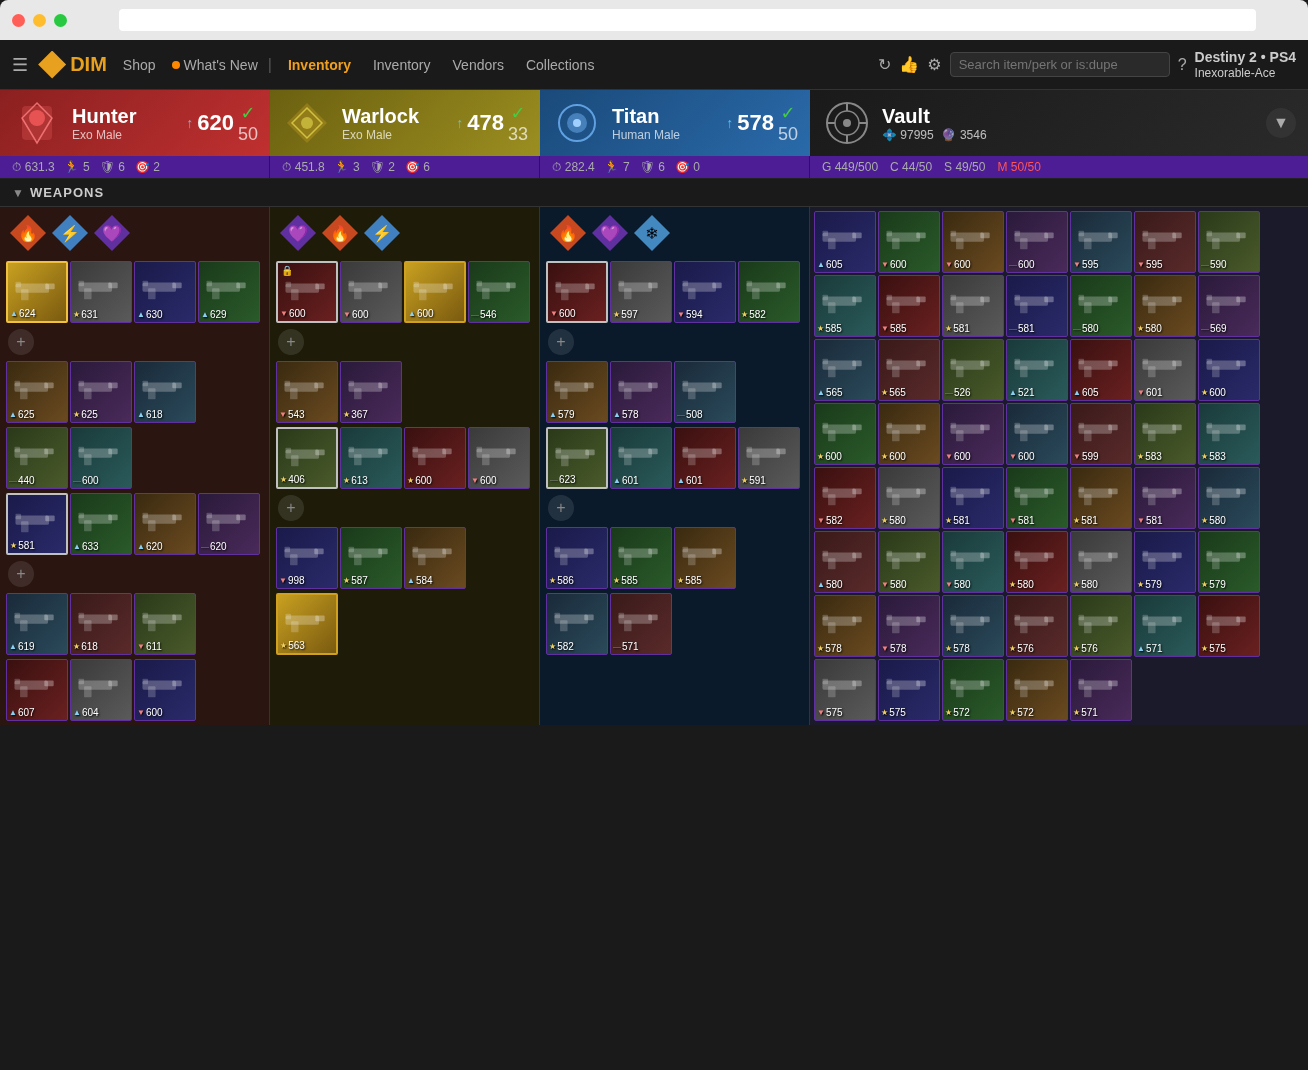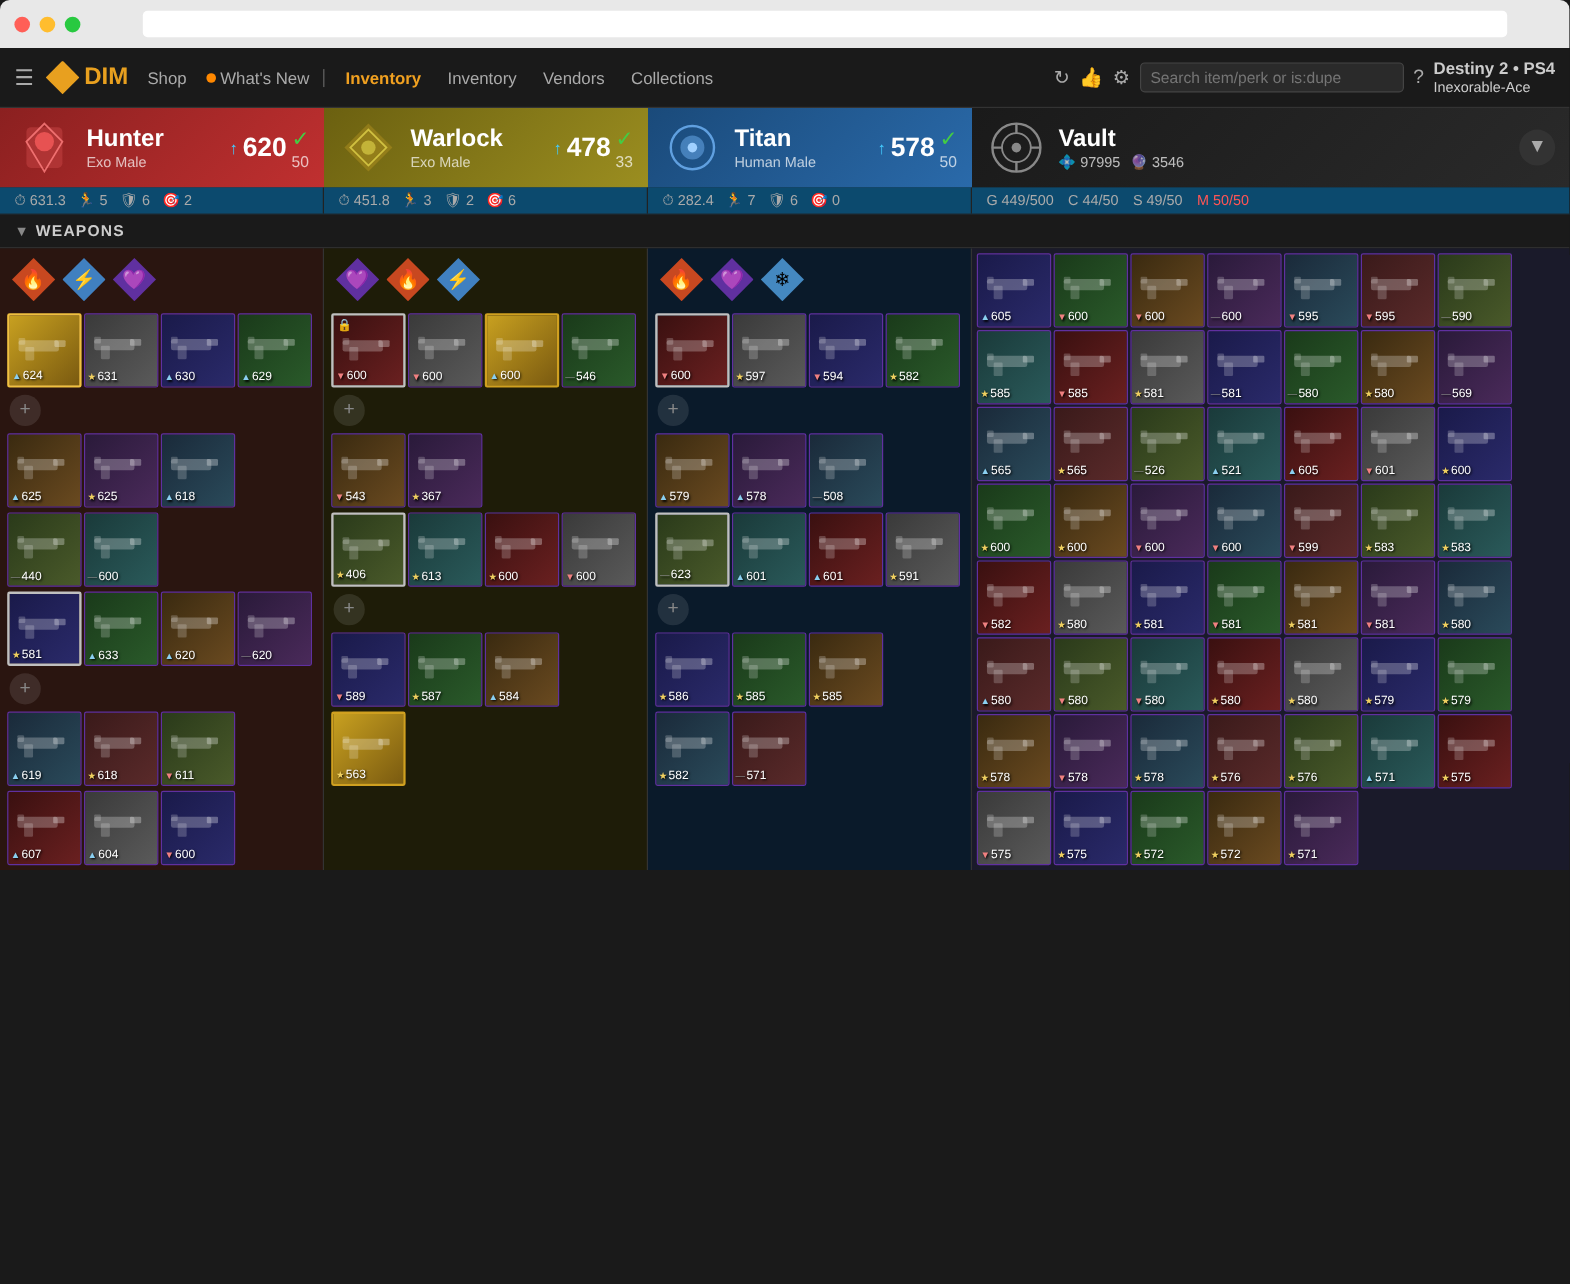--- a/index.html
+++ b/index.html
@@ -67,21 +67,21 @@
       cursor: pointer;
     }
     .char-hunter { background: linear-gradient(135deg, #8b2020 0%, #c03030 100%); }
     .char-warlock { background: linear-gradient(135deg, #6b6010 0%, #9b8e20 100%); }
     .char-titan { background: linear-gradient(135deg, #1a4a7a 0%, #2a6aaa 100%); }
     .char-vault { background: linear-gradient(135deg, #1a1a1a 0%, #2a2a2a 100%); flex: 1; }
     .char-icon { width: 50px; height: 50px; margin-right: 10px; }
     .char-icon svg { width: 100%; height: 100%; }
     .char-name { font-size: 20px; font-weight: bold; color: white; }
     .char-sub { font-size: 12px; color: rgba(255,255,255,0.7); }
-    .char-level { font-size: 13px; color: rgba(255,255,255,0.7); text-align: left; }
+    .char-level { font-size: 18px; color: rgba(255,255,255,0.7); text-align: center; }
     .char-stats {
       min-width: 270px;
       display: flex;
       align-items: center;
       padding: 4px 12px;
       gap: 10px;
       font-size: 12px;
       color: #aaa;
       border-right: 1px solid #222;
     }
@@ -231,21 +231,21 @@
           <span>💠 <span>97995</span></span>
           <span>🔮 <span>3546</span></span>
         </div>
       </div>
       <div style="margin-left:auto;">
         <div style="width:30px;height:30px;background:#333;border-radius:50%;display:flex;align-items:center;justify-content:center;color:#aaa;">▼</div>
       </div>
     </div>
   </div>
 
-  <div style="display:flex;background:#0c4a6e;border-bottom:1px solid #222;">
+  <div style="display:flex;background:#4c1d95;border-bottom:1px solid #222;">
 
     <div class="char-stats" style="min-width:270px;border-right:1px solid #222;">
       <span>⏱ <span>631.3</span></span>
       <span>🏃 <span>5</span></span>
       <span>🛡 <span>6</span></span>
       <span>🎯 <span>2</span></span>
     </div>
 
     <div class="char-stats" style="min-width:270px;border-right:1px solid #222;">
       <span>⏱ <span>451.8</span></span>
@@ -698,21 +698,21 @@
             <div class="item-slot" style="background:linear-gradient(135deg,#1a1a4a,#2a2a6a);border:1px solid #6030a0;width:62px;height:62px;position:relative;cursor:pointer;overflow:hidden;">
     <svg viewBox="0 0 60 60" width="56" height="56" xmlns="http://www.w3.org/2000/svg">
     <rect x="8" y="22" width="36" height="10" rx="2" fill="rgba(255,255,255,0.25)"></rect>
     <rect x="14" y="28" width="8" height="12" rx="1" fill="rgba(255,255,255,0.2)"></rect>
     <rect x="40" y="22" width="10" height="6" rx="1" fill="rgba(255,255,255,0.3)"></rect>
     <rect x="8" y="20" width="6" height="6" rx="1" fill="rgba(255,255,255,0.2)"></rect>
   </svg>
     
     <div style="position:absolute;bottom:2px;left:2px;font-size:10px;color:white;text-shadow:1px 1px 2px black;display:flex;align-items:center;gap:1px;">
       <span style="color:#f08080;font-size:8px;">▼</span>
-      <span>589</span>
+      <span>998</span>
     </div>
   </div>
             <div class="item-slot" style="background:linear-gradient(135deg,#1a3a1a,#2a5a2a);border:1px solid #6030a0;width:62px;height:62px;position:relative;cursor:pointer;overflow:hidden;">
     <svg viewBox="0 0 60 60" width="56" height="56" xmlns="http://www.w3.org/2000/svg">
     <rect x="8" y="22" width="36" height="10" rx="2" fill="rgba(255,255,255,0.25)"></rect>
     <rect x="14" y="28" width="8" height="12" rx="1" fill="rgba(255,255,255,0.2)"></rect>
     <rect x="40" y="22" width="10" height="6" rx="1" fill="rgba(255,255,255,0.3)"></rect>
     <rect x="8" y="20" width="6" height="6" rx="1" fill="rgba(255,255,255,0.2)"></rect>
   </svg>
     

